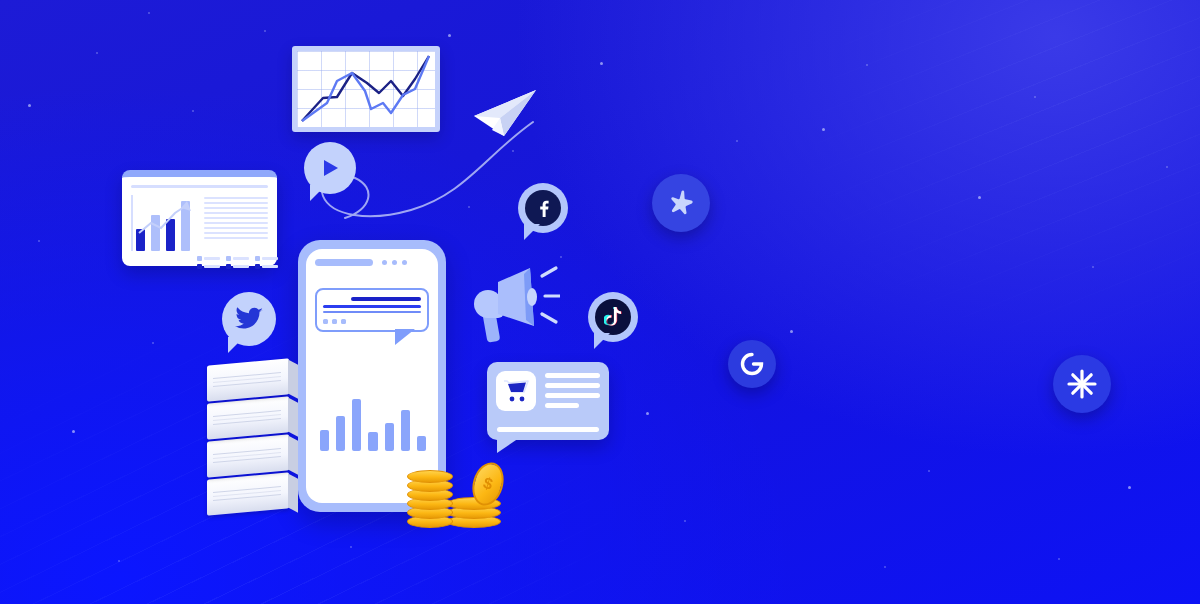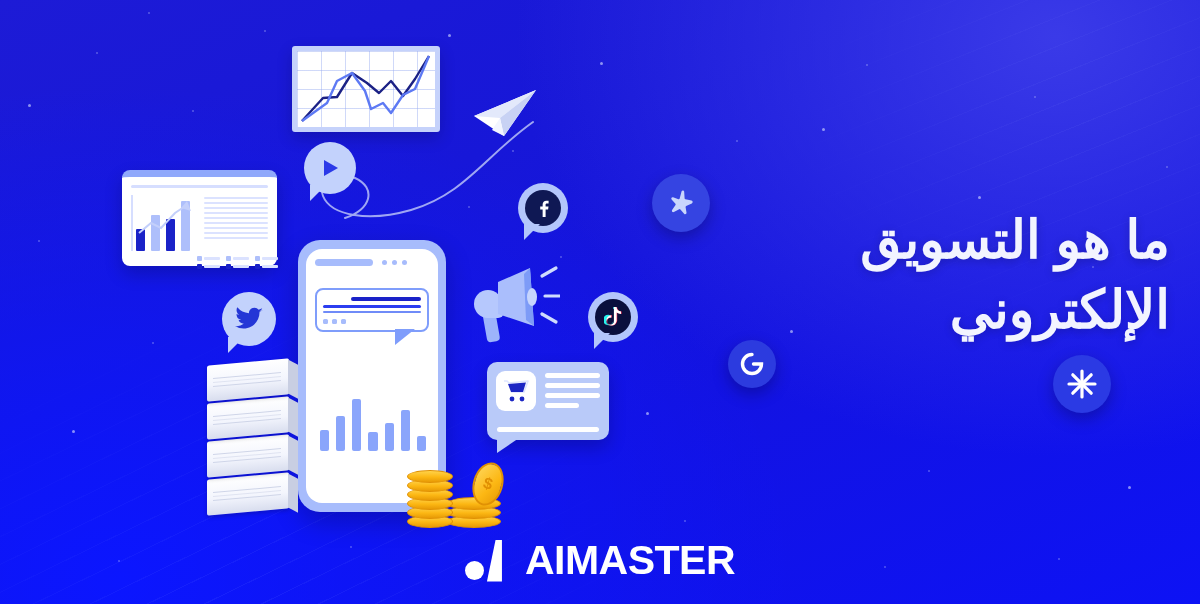--- a/index.html
+++ b/index.html
@@ -524,26 +524,15 @@
     <svg width="34" height="34" viewBox="0 0 34 34">
       <g stroke="#fff" stroke-width="3.2" stroke-linecap="round">
         <line x1="17" y1="4" x2="17" y2="30"></line>
         <line x1="4" y1="17" x2="30" y2="17"></line>
         <line x1="7.8" y1="7.8" x2="26.2" y2="26.2"></line>
         <line x1="26.2" y1="7.8" x2="7.8" y2="26.2"></line>
       </g>
     </svg>
   </div>
 
-  <div id="title">
-    <div>ما هو التسويق</div>
-    <div>الإلكتروني</div>
-  </div>
-
-  <div id="logo">
-    <div class="logo-mark">
-      <div class="lm-dot"></div>
-      <div class="lm-bar"></div>
-    </div>
-    <div class="logo-text">AIMASTER</div>
-  </div>
+
 
 </div>
 
 </body></html>

